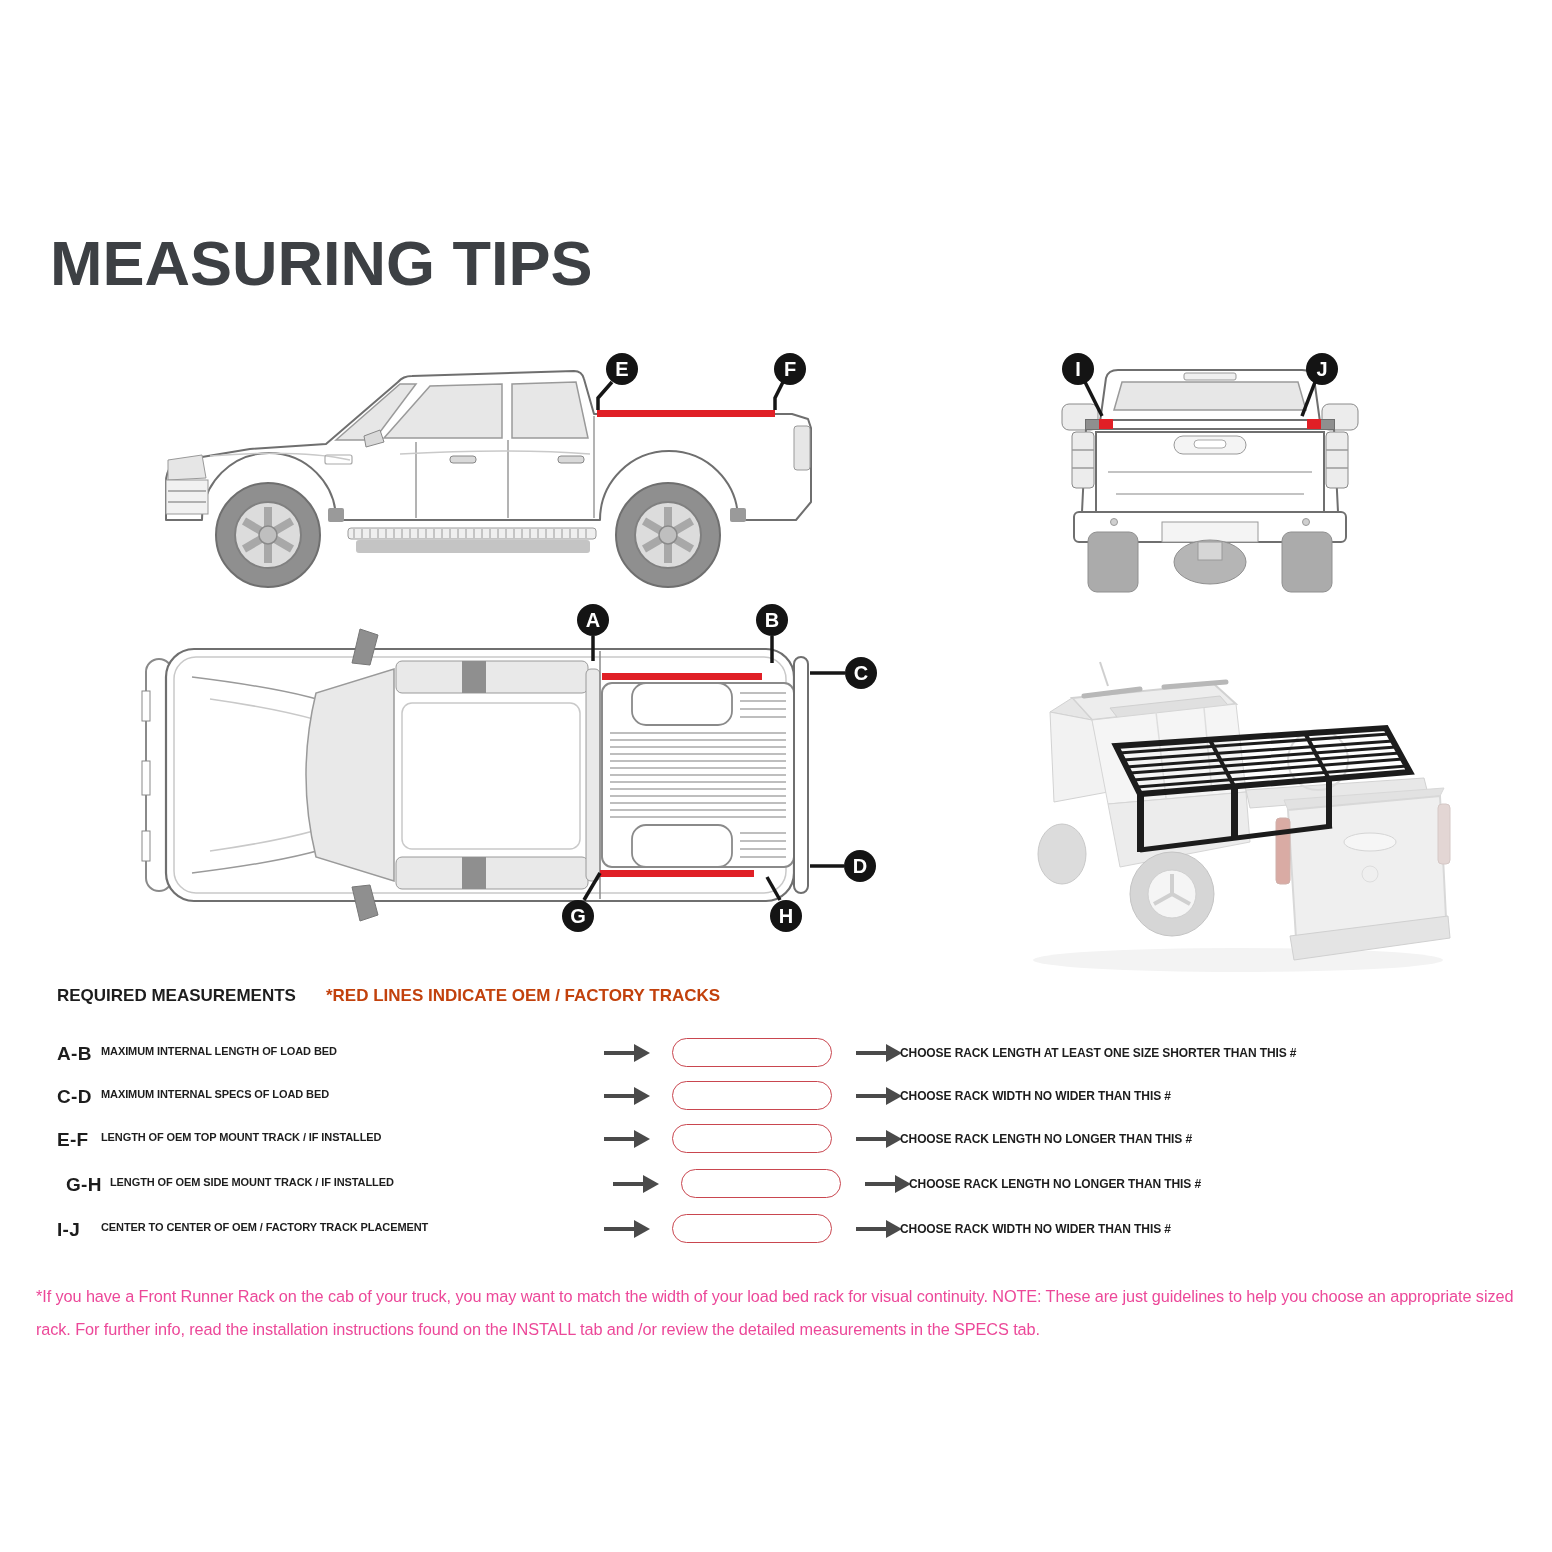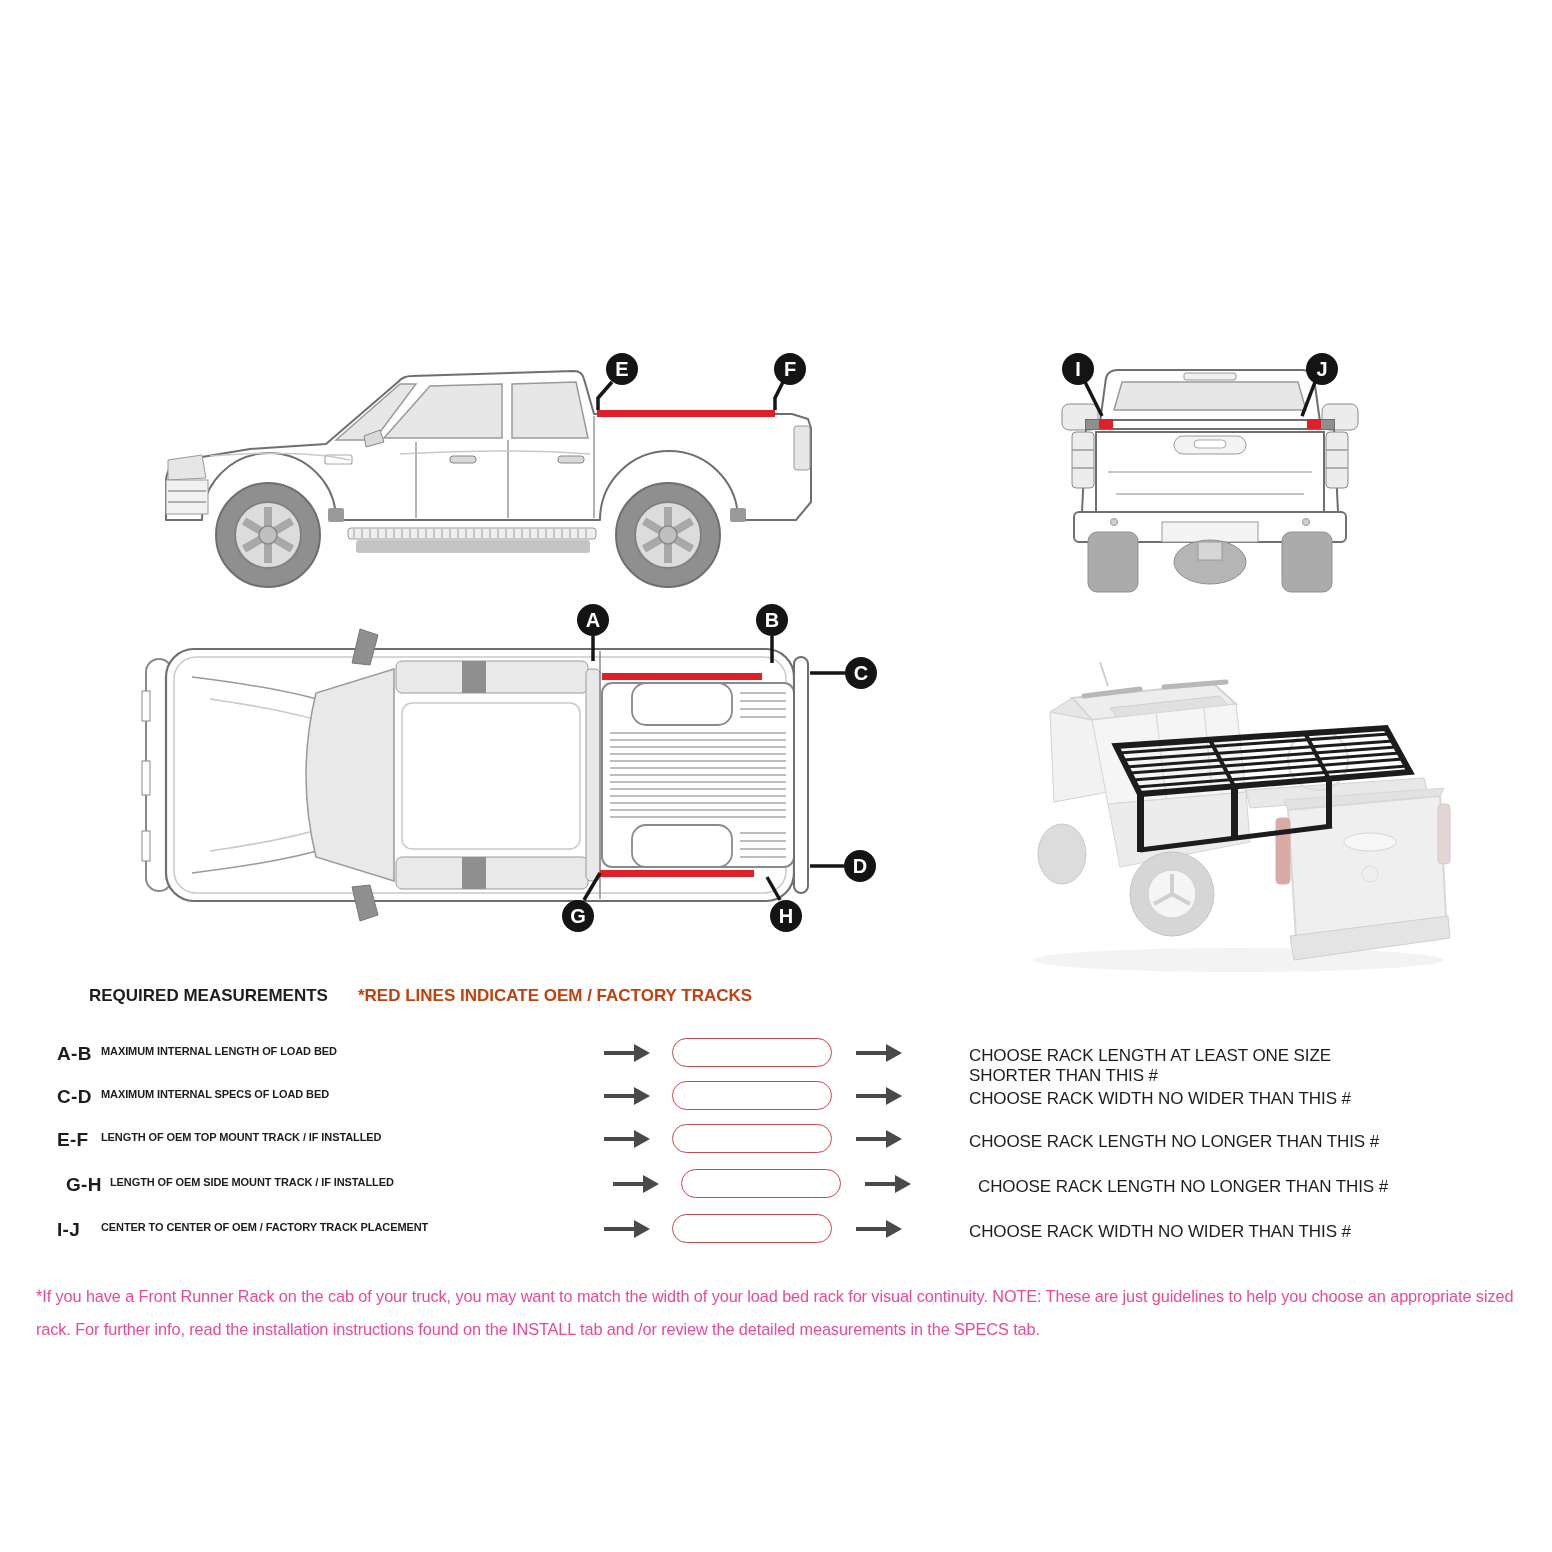--- a/index.html
+++ b/index.html
@@ -14,41 +14,42 @@
   
   svg{display:block;}
   svg text.badge-letter{font:700 20px "Liberation Sans","DejaVu Sans",sans-serif;fill:#fff;text-anchor:middle;}
   .leader{stroke:#161616;stroke-width:3.5;fill:none;}
   .outline{fill:#fff;stroke:#6f6f6f;stroke-width:2;stroke-linejoin:round;}
   .thin{stroke:#9a9a9a;stroke-width:1.5;fill:none;}
   .faint{stroke:#c9c9c9;stroke-width:1.5;fill:none;}
   .glass{fill:#e7e7e7;stroke:#9a9a9a;stroke-width:1.5;}
 
   
-  .m-head{left:57px;top:986px;display:flex;gap:30px;font-size:17px;font-weight:700;margin-left:32px;}
+  .m-head{left:57px;top:986px;display:flex;gap:30px;font-size:17px;font-weight:700;}
   .m-head .red{color:#c2410c;}
   .m-row{left:0;width:1396px;height:30px;}
   .m-code{position:absolute;left:57px;top:5px;font-size:19px;font-weight:700;letter-spacing:.3px;}
   .m-label{position:absolute;left:101px;top:7px;font-size:11px;font-weight:700;letter-spacing:-0.1px;text-align:right;}
-  .m-instr{position:absolute;left:969px;top:8px;font-size:17px;font-weight:400;letter-spacing:-0.1px;}
+  .m-instr{position:absolute;left:900px;top:8px;font-size:12px;font-weight:700;letter-spacing:-0.1px;}
   .arrow{position:absolute;top:13px;width:30px;height:4px;background:#4a4a4a;}
   .arrow::after{content:"";position:absolute;left:30px;top:-7px;width:0;height:0;
     border-left:16px solid #4a4a4a;border-top:9px solid transparent;border-bottom:9px solid transparent;}
   .arrow.a1{left:604px;}
   .arrow.a2{left:856px;}
   .pill{position:absolute;left:672px;top:0;width:158px;height:27px;background:#fff;
     border:1.6px solid #c9464f;border-radius:15px;}
 
   .footnote{left:36px;top:1280px;width:1494px;font-size:16.3px;line-height:33px;color:#ec4899;letter-spacing:-0.1px;}
 </style>
 </head>
 <body>
 
 <div class="canvas">
 
+  <div class="abs title">MEASURING TIPS</div>
   <div class="abs subtitle">
   </div>
 
   <div class="abs" style="left:150px;top:352px;">
     <svg width="690" height="252" viewBox="0 0 690 252">
 
       <g>
         <circle cx="118" cy="183" r="52" fill="#8f8f8f" stroke="#6f6f6f" stroke-width="2"></circle>
         <circle cx="118" cy="183" r="33" fill="#dcdcdc" stroke="#808080" stroke-width="2"></circle>
         <g stroke="#a8a8a8" stroke-width="8">

